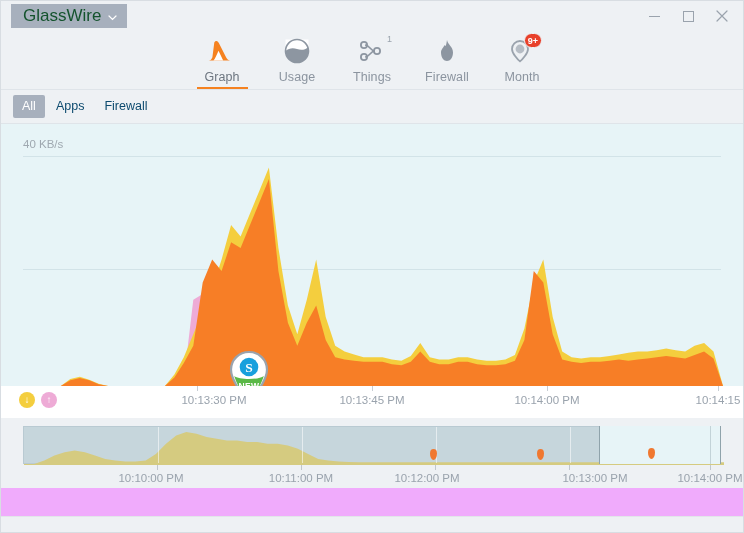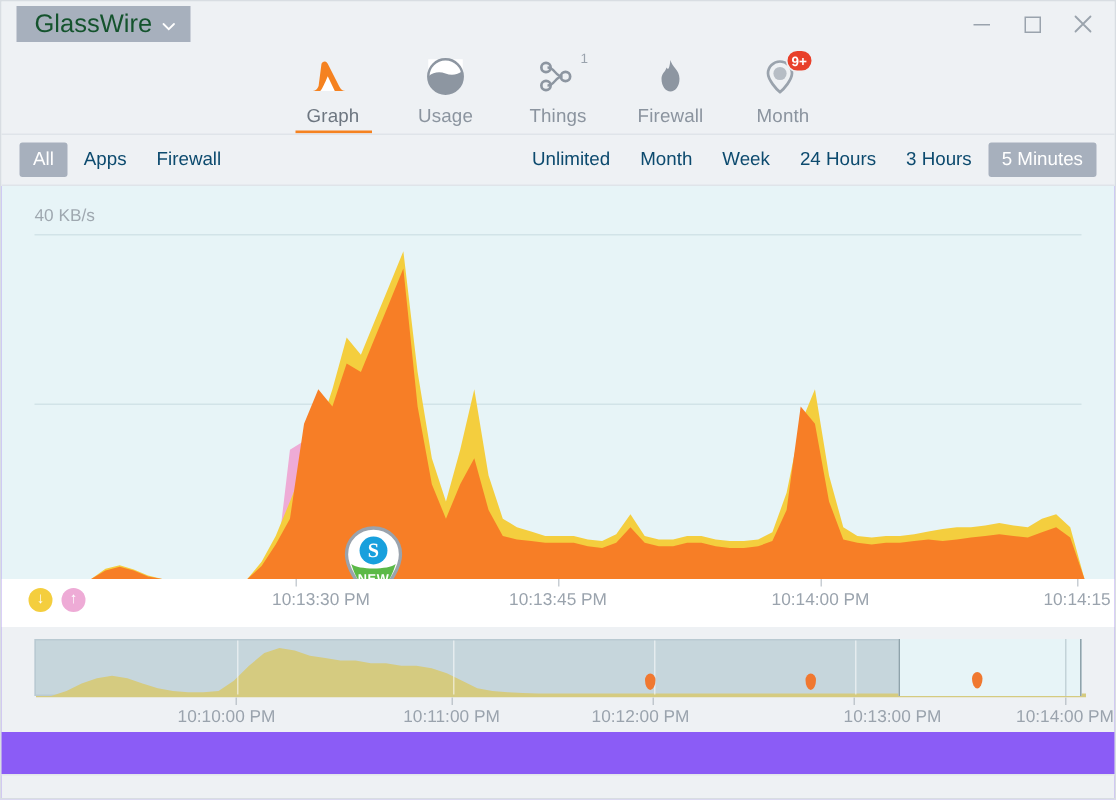--- a/index.html
+++ b/index.html
@@ -105,21 +105,21 @@
     cursor: pointer;
     border-radius: 2px;
     white-space: nowrap;
   }
   .pill.sel { background: #a7b0bd; color: #ffffff; }
 
   
   .graph-wrap {
     flex: 1 1 auto;
     position: relative;
-    background: #8b5cf6;
+    background: #f0abfc;
     padding: 0;
   }
   .graph-area {
     position: absolute; left: 0; right: 0; top: 0;
     height: 262px;
     background: #e7f4f7;
     overflow: hidden;
   }
   .y-label {
     position: absolute; left: 22px; top: 14px;
@@ -297,28 +297,20 @@
       <div class="nav-label">Month</div>
     </div>
   </div>
 
   <div class="filterbar">
     <div class="fgroup">
       <div class="pill sel">All</div>
       <div class="pill">Apps</div>
       <div class="pill">Firewall</div>
     </div>
-    <div class="fgroup right">
-      <div class="pill">Unlimited</div>
-      <div class="pill">Month</div>
-      <div class="pill">Week</div>
-      <div class="pill">24 Hours</div>
-      <div class="pill">3 Hours</div>
-      <div class="pill sel">5 Minutes</div>
-    </div>
   </div>
 
   <div class="graph-wrap">
 
     <div class="graph-area">
       <div class="y-label">40 KB/s</div>
       <div class="gridline" style="top:32px"></div>
       <div class="gridline" style="top:145px"></div>
 
       <svg class="graph-svg" viewBox="0 0 744 262" preserveAspectRatio="none">

